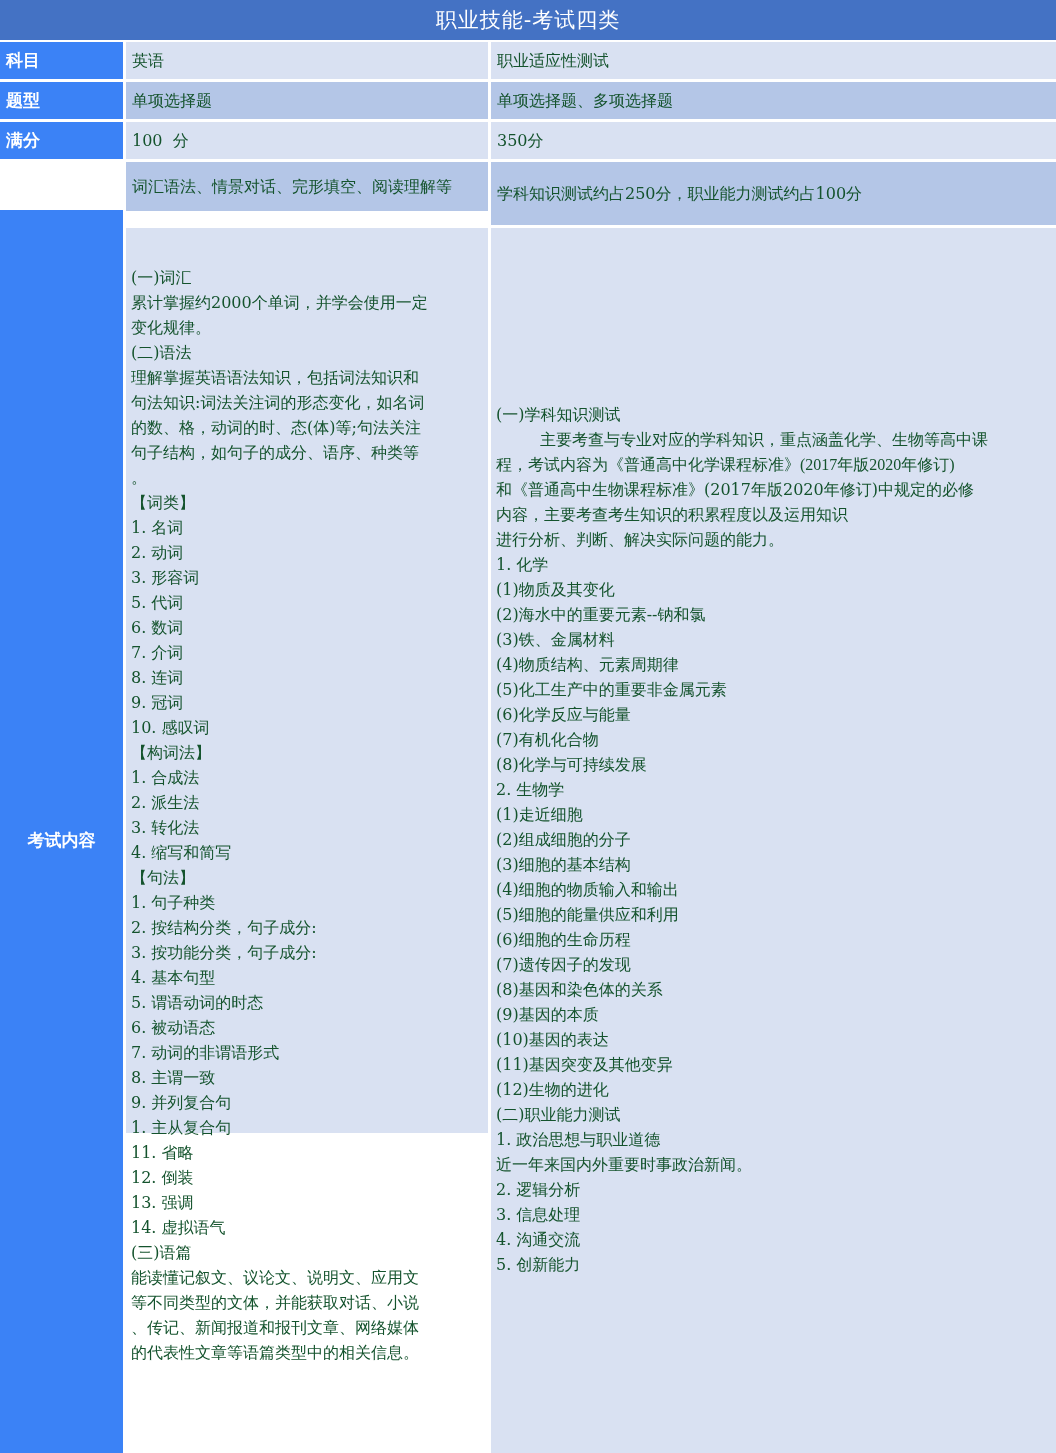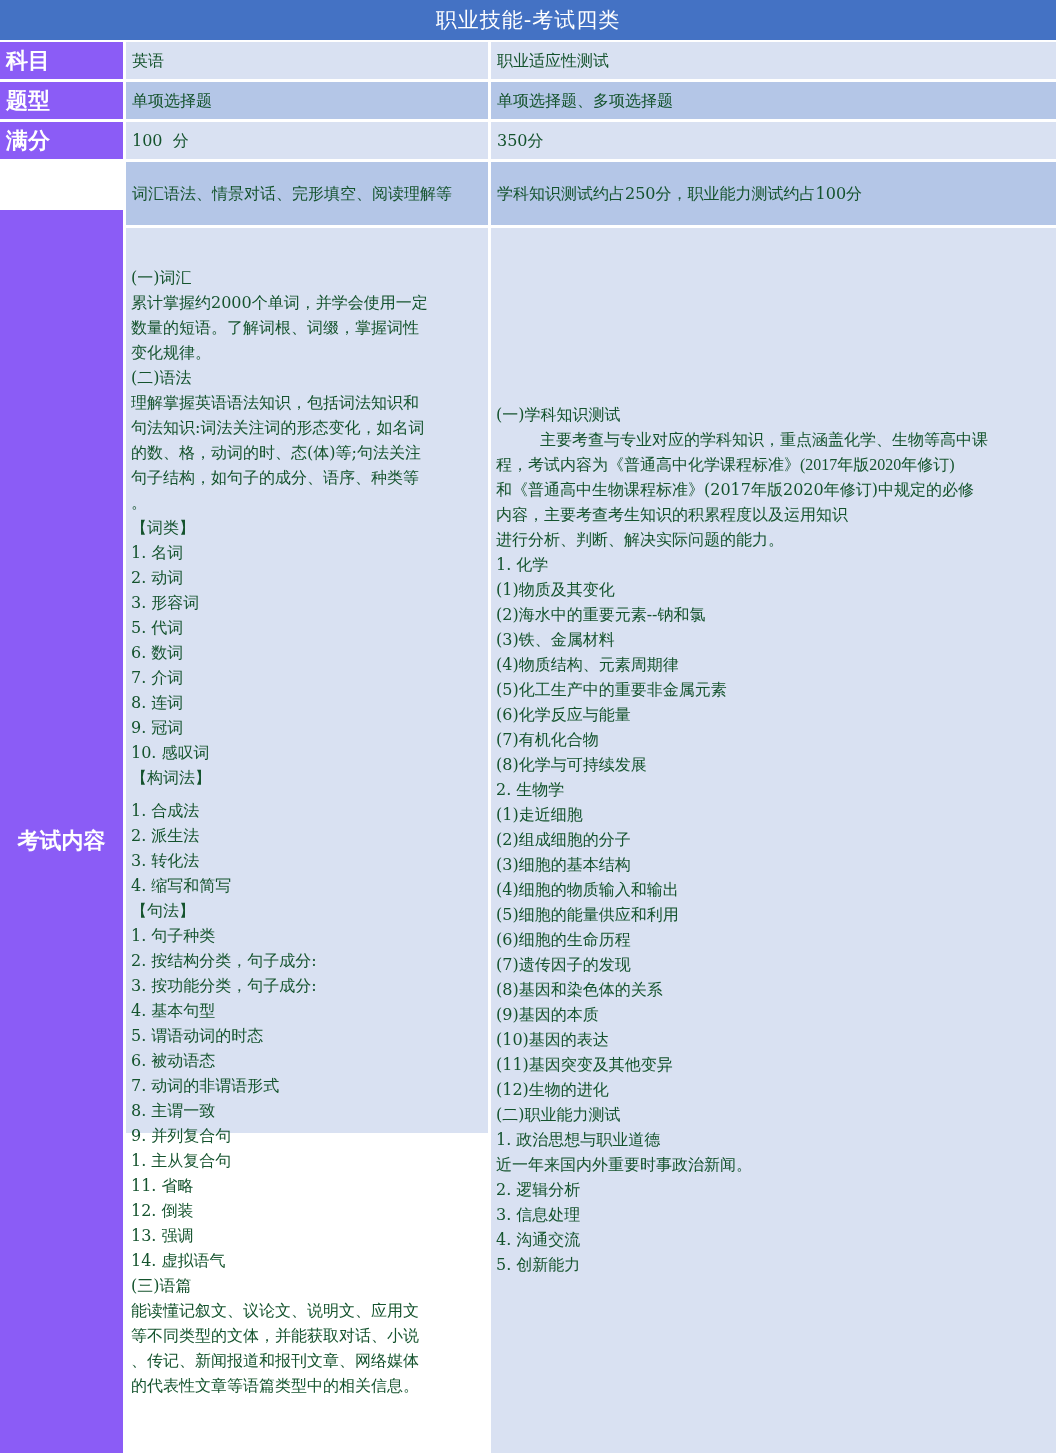--- a/index.html
+++ b/index.html
@@ -4,21 +4,21 @@
 <style>
   html, body { margin:0; padding:0; background:#ffffff; }
   body { width:1056px; height:1453px; overflow:hidden; font-family:"DejaVu Serif","Liberation Serif",serif; }
   .sheet { position:relative; width:1056px; height:1453px; background:#ffffff; }
   .title {
     position:absolute; left:0; top:0; width:1056px; height:40px;
     background:#4472C4; color:#ffffff; font-family:"DejaVu Sans","Liberation Sans",sans-serif;
     font-size:21px; display:flex; align-items:center; justify-content:center; letter-spacing:1px;
   }
   .cell { position:absolute; box-sizing:border-box; font-size:16px; color:#14532d; line-height:25px; }
-  .lab { background:#8b5cf6; color:#fff; font-family:"DejaVu Sans","Liberation Sans",sans-serif; font-weight:bold; font-size:22px; padding-left:6px; display:flex; align-items:center; }
+  .lab { background:#3b82f6; color:#fff; font-family:"DejaVu Sans","Liberation Sans",sans-serif; font-weight:bold; font-size:17px; padding-left:6px; display:flex; align-items:center; }
   .lab.center { justify-content:center; padding-left:0; }
   .light { background:#D9E1F2; }
   .mid { background:#B4C6E7; }
   .val { padding-left:6px; display:flex; align-items:center; }
   .pre { white-space:pre-wrap; }
   .col1 { left:0; width:123px; }
   .col2 { left:126px; width:362px; }
   .col3 { left:491px; width:565px; }
   .block { padding:4px 4px 0 5px; }
 </style>
@@ -34,48 +34,47 @@
 
   <div class="cell lab col1" style="top:82px;height:37px;">题型</div>
   <div class="cell val mid col2" style="top:82px;height:37px;">单项选择题</div>
   <div class="cell val mid col3" style="top:82px;height:37px;">单项选择题、多项选择题</div>
 
   <div class="cell lab col1" style="top:122px;height:37px;">满分</div>
   <div class="cell val light col2 pre" style="top:122px;height:37px;">100  分</div>
   <div class="cell val light col3" style="top:122px;height:37px;">350分</div>
 
   <div class="cell lab col1" style="top:162px;height:63px;margin-top:48px;">内容比例</div>
-  <div class="cell val mid col2" style="top:162px;height:63px;padding-right:10px;">词汇语法、情景对话、完形填空、阅读理解等</div>
+  <div class="cell val mid col2" style="top:162px;height:49px;padding-right:10px;">词汇语法、情景对话、完形填空、阅读理解等</div>
   <div class="cell val mid col3" style="top:162px;height:63px;">学科知识测试约占250分，职业能力测试约占100分</div>
 
   <div class="cell lab center col1" style="top:228px;height:1225px;">考试内容</div>
   <div class="cell light col2 block" style="top:228px;height:905px;padding-top:37px;">
     <div id="eng-lines">
         <div style="white-space: nowrap;">(一)词汇</div>
         <div style="white-space: nowrap;">累计掌握约2000个单词，并学会使用一定</div>
-        <div style="white-space: nowrap;">数量的短语。了解词根、词缀，掌握词性</div>
         <div style="white-space: nowrap;">变化规律。</div>
         <div style="white-space: nowrap;">(二)语法</div>
         <div style="white-space: nowrap;">理解掌握英语语法知识，包括词法知识和</div>
         <div style="white-space: nowrap;">句法知识:词法关注词的形态变化，如名词</div>
         <div style="white-space: nowrap;">的数、格，动词的时、态(体)等;句法关注</div>
         <div style="white-space: nowrap;">句子结构，如句子的成分、语序、种类等</div>
         <div style="white-space: nowrap;">。</div>
         <div style="white-space: nowrap;">【词类】</div>
         <div style="white-space: nowrap;">1. 名词</div>
         <div style="white-space: nowrap;">2. 动词</div>
         <div style="white-space: nowrap;">3. 形容词</div>
         <div style="white-space: nowrap;">5. 代词</div>
         <div style="white-space: nowrap;">6. 数词</div>
         <div style="white-space: nowrap;">7. 介词</div>
         <div style="white-space: nowrap;">8. 连词</div>
         <div style="white-space: nowrap;">9. 冠词</div>
         <div style="white-space: nowrap;">10. 感叹词</div>
         <div style="white-space: nowrap;">【构词法】</div>
-        <div style="white-space: nowrap; margin-top: 8px;">1. 合成法</div>
+        <div style="white-space: nowrap;">1. 合成法</div>
         <div style="white-space: nowrap;">2. 派生法</div>
         <div style="white-space: nowrap;">3. 转化法</div>
         <div style="white-space: nowrap;">4. 缩写和简写</div>
         <div style="white-space: nowrap;">【句法】</div>
         <div style="white-space: nowrap;">1. 句子种类</div>
         <div style="white-space: nowrap;">2. 按结构分类，句子成分:</div>
         <div style="white-space: nowrap;">3. 按功能分类，句子成分:</div>
         <div style="white-space: nowrap;">4. 基本句型</div>
         <div style="white-space: nowrap;">5. 谓语动词的时态</div>
         <div style="white-space: nowrap;">6. 被动语态</div>

